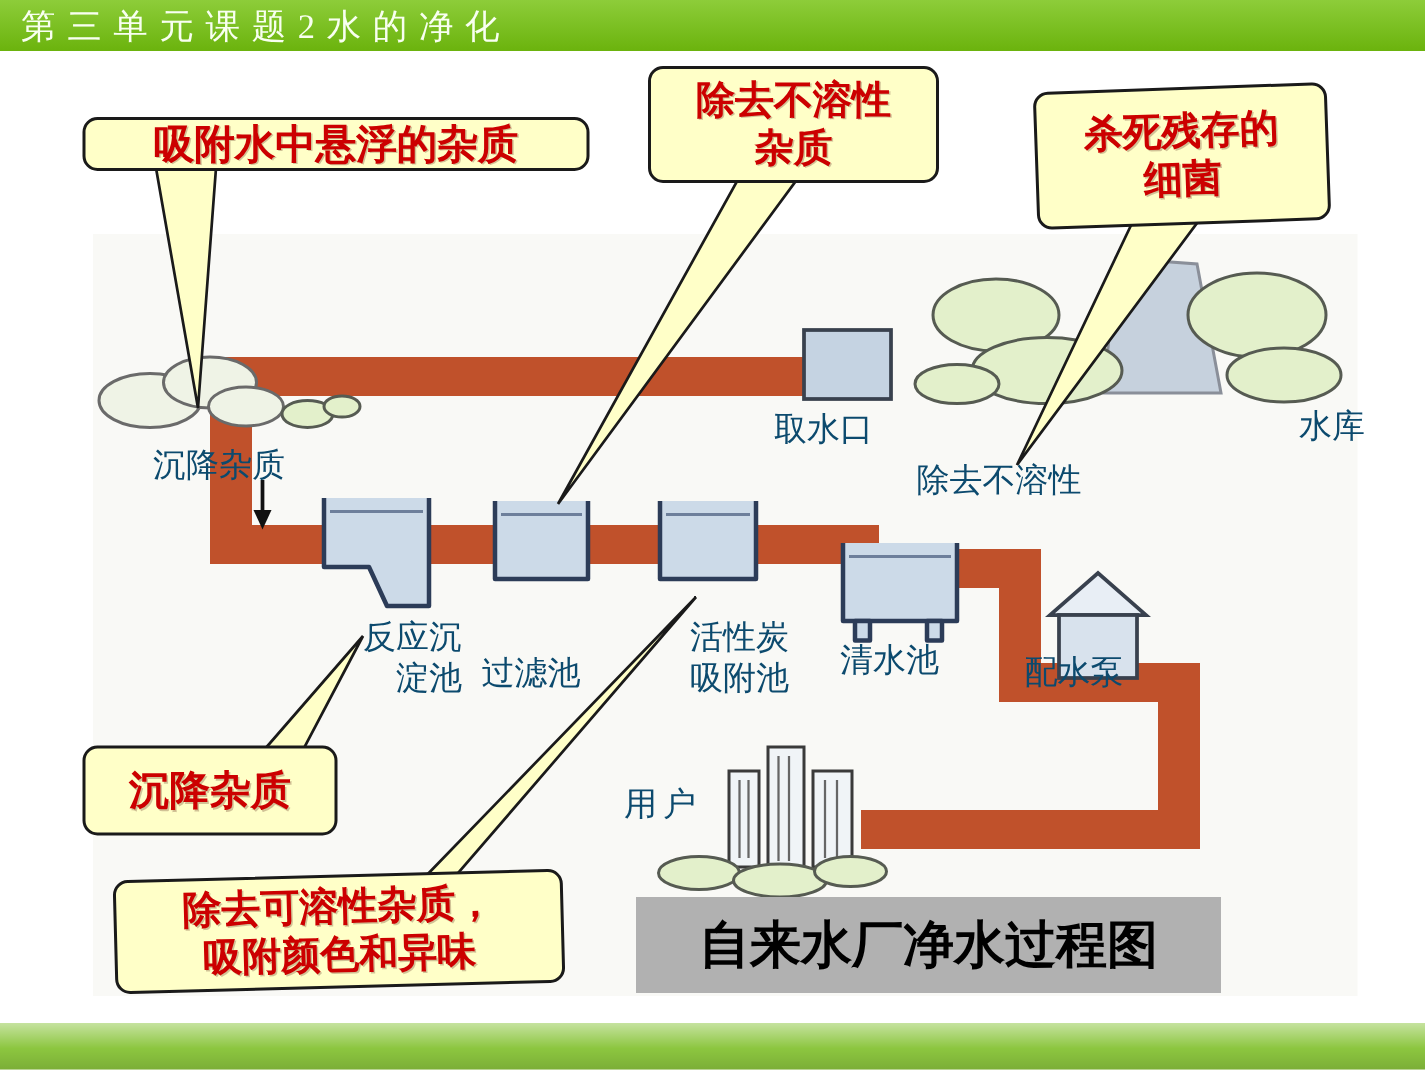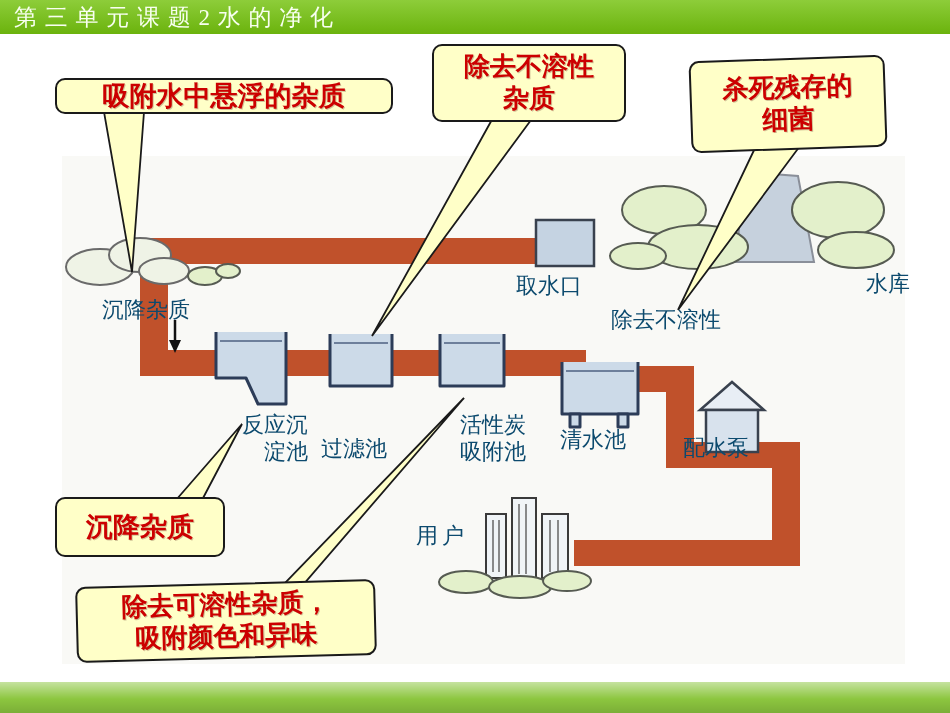--- a/index.html
+++ b/index.html
@@ -186,16 +186,17 @@
   </div>
   <div id="label-filter" class="dlabel">过滤池</div>
   <div id="label-carbon" class="dlabel center">
     <span>活性炭</span>
     <span>吸附池</span>
   </div>
   <div id="label-clear" class="dlabel">清水池</div>
   <div id="label-pump" class="dlabel">配水泵</div>
   <div id="label-users" class="dlabel">用户</div>
 
+  <div class="caption">自来水厂净水过程图</div>
 
   <div class="bottom-bar"></div>
 
 </div>
 
 </body></html>

